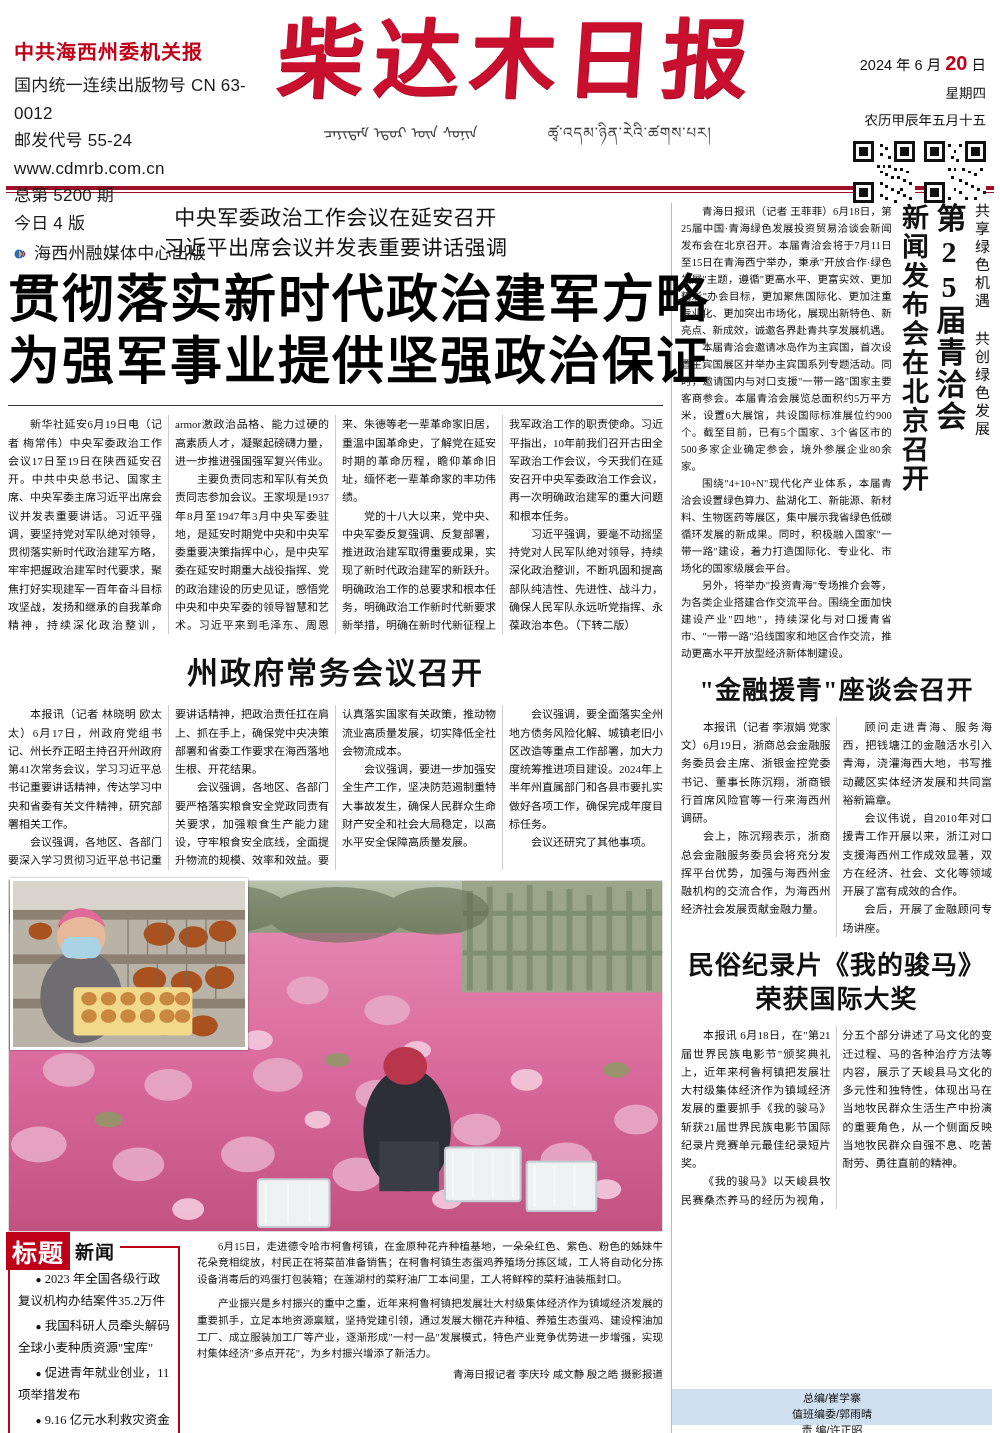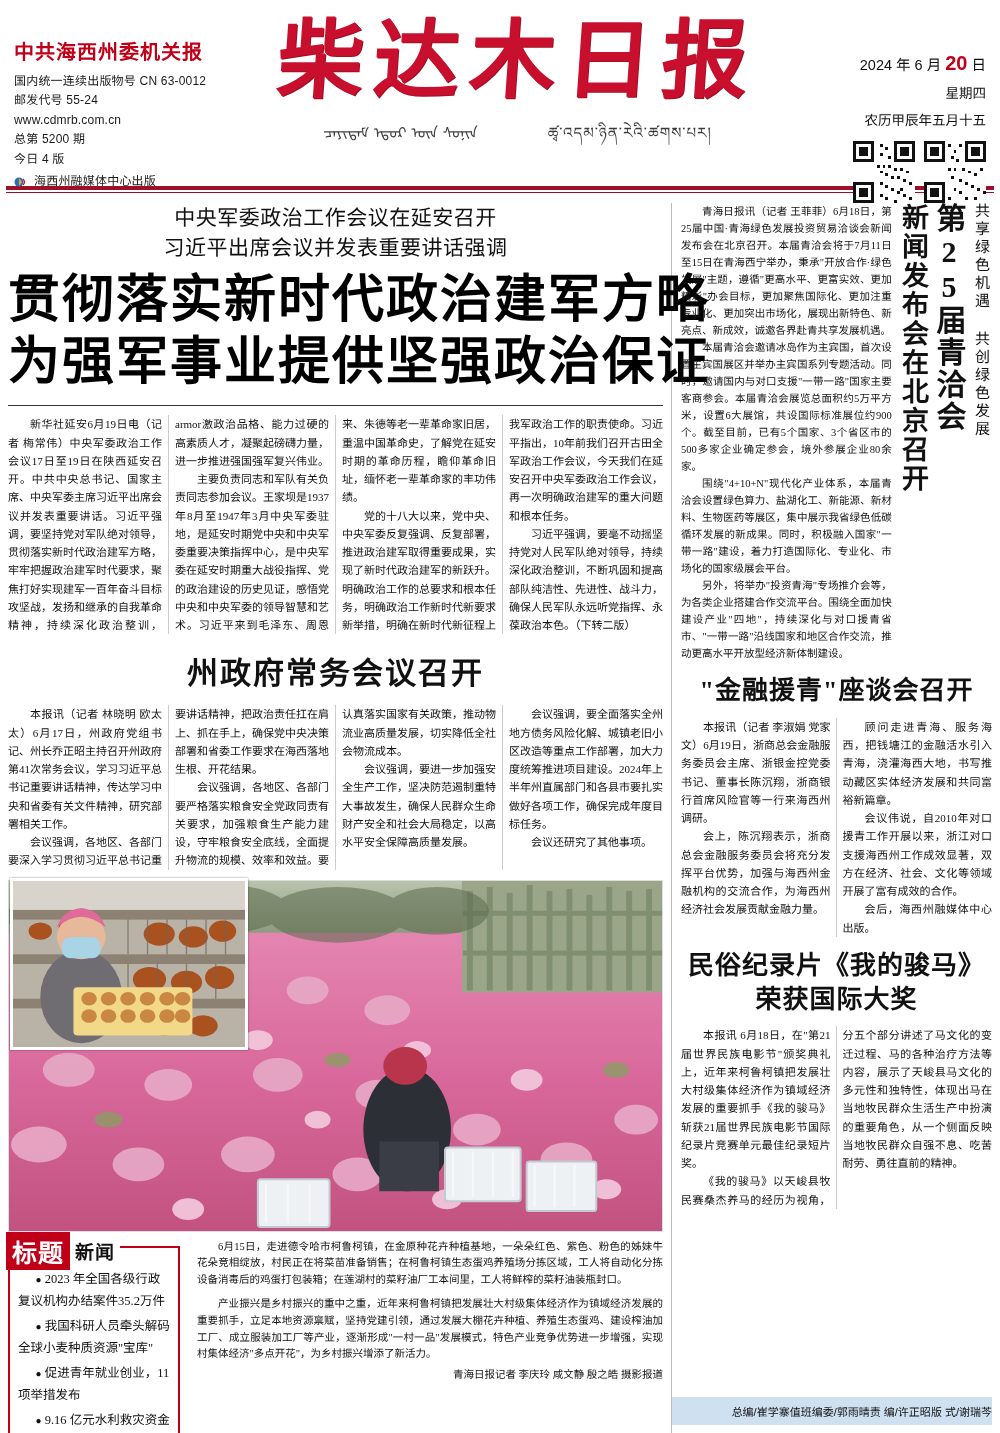--- a/index.html
+++ b/index.html
@@ -14,21 +14,21 @@
   }
   .page{position:relative;width:1000px;height:1433px;box-sizing:border-box;}
 
   
   .masthead{position:relative;height:186px;display:flex;align-items:flex-start;}
   .mh-left{width:250px;padding:36px 0 0 14px;box-sizing:border-box;}
   .mh-left .org{
     color:#c00018;font-weight:bold;font-size:20px;letter-spacing:1px;
     font-family:"Liberation Sans","DejaVu Sans",sans-serif;margin-bottom:7px;
   }
-  .mh-left .line{font-size:12px;color:#1a1a1a;line-height:1.62;letter-spacing:.2px;
+  .mh-left .line{font-size:17px;color:#1a1a1a;line-height:1.62;letter-spacing:.2px;
     font-family:"Liberation Sans","DejaVu Sans",sans-serif;}
   .pub{display:flex;align-items:center;gap:4px;margin-top:3px;}
   .pub-logo{width:16px;height:14px;flex:0 0 auto;}
   .mh-center{flex:1;text-align:center;padding-top:18px;position:relative;}
   .nameplate{
     font-family:"Liberation Serif","DejaVu Serif",serif;
     font-size:86px;line-height:1;color:#c8102e;font-weight:bold;
     letter-spacing:10px;
     text-shadow:1px 1px 0 #a50d24;
     transform:skewX(-4deg);
@@ -109,22 +109,22 @@
     font-family:"Liberation Serif","DejaVu Serif",serif;}
   .hn-item{text-indent:1.4em;margin-bottom:3px;}
   .hn-item .dot{font-size:10px;}
 
   .bottom-row{display:flex;gap:9px;align-items:flex-start;}
   .bottom-left{width:180px;flex:0 0 180px;}
   .bottom-right{flex:1;}
 
   
   .footer{position:absolute;left:672px;right:8px;bottom:8px;background:#cfe0f0;
-    display:flex;justify-content:flex-end;align-items:center;height:28px;
-    font-size:11px;font-family:"Liberation Sans","DejaVu Sans",sans-serif;}
+    display:flex;justify-content:space-between;align-items:center;height:36px;
+    font-size:11px;font-family:"Liberation Sans","DejaVu Sans",sans-serif;flex-direction:column;}
 </style>
 </head>
 <body>
 
 <div class="page">
 
   <div class="masthead">
 
     <div class="mh-left">
       <div class="org">中共海西州委机关报</div>
@@ -485,21 +485,21 @@
         </div>
       </div>
 
       <div>
         <div class="sec-head-2">"金融援青"座谈会召开</div>
         <div class="cols2">
           <p>本报讯（记者 李淑娟 党家文）6月19日，浙商总会金融服务委员会主席、浙银金控党委书记、董事长陈沉翔，浙商银行首席风险官等一行来海西州调研。</p>
           <p>会上，陈沉翔表示，浙商总会金融服务委员会将充分发挥平台优势，加强与海西州金融机构的交流合作，为海西州经济社会发展贡献金融力量。</p>
           <p>顾问走进青海、服务海西，把钱塘江的金融活水引入青海，浇灌海西大地，书写推动藏区实体经济发展和共同富裕新篇章。</p>
           <p>会议伟说，自2010年对口援青工作开展以来，浙江对口支援海西州工作成效显著，双方在经济、社会、文化等领域开展了富有成效的合作。</p>
-          <p>会后，海西州融媒体中心出版。</p>
+          <p>会后，开展了金融顾问专场讲座。</p>
         </div>
       </div>
 
       <div>
         <div class="sec-head-2">
           <div>民俗纪录片《我的骏马》</div>
           <div>荣获国际大奖</div>
         </div>
         <div class="cols2">
           <p>本报讯 6月18日，在"第21届世界民族电影节"颁奖典礼上，近年来柯鲁柯镇把发展壮大村级集体经济作为镇域经济发展的重要抓手《我的骏马》斩获21届世界民族电影节国际纪录片竞赛单元最佳纪录短片奖。</p>

